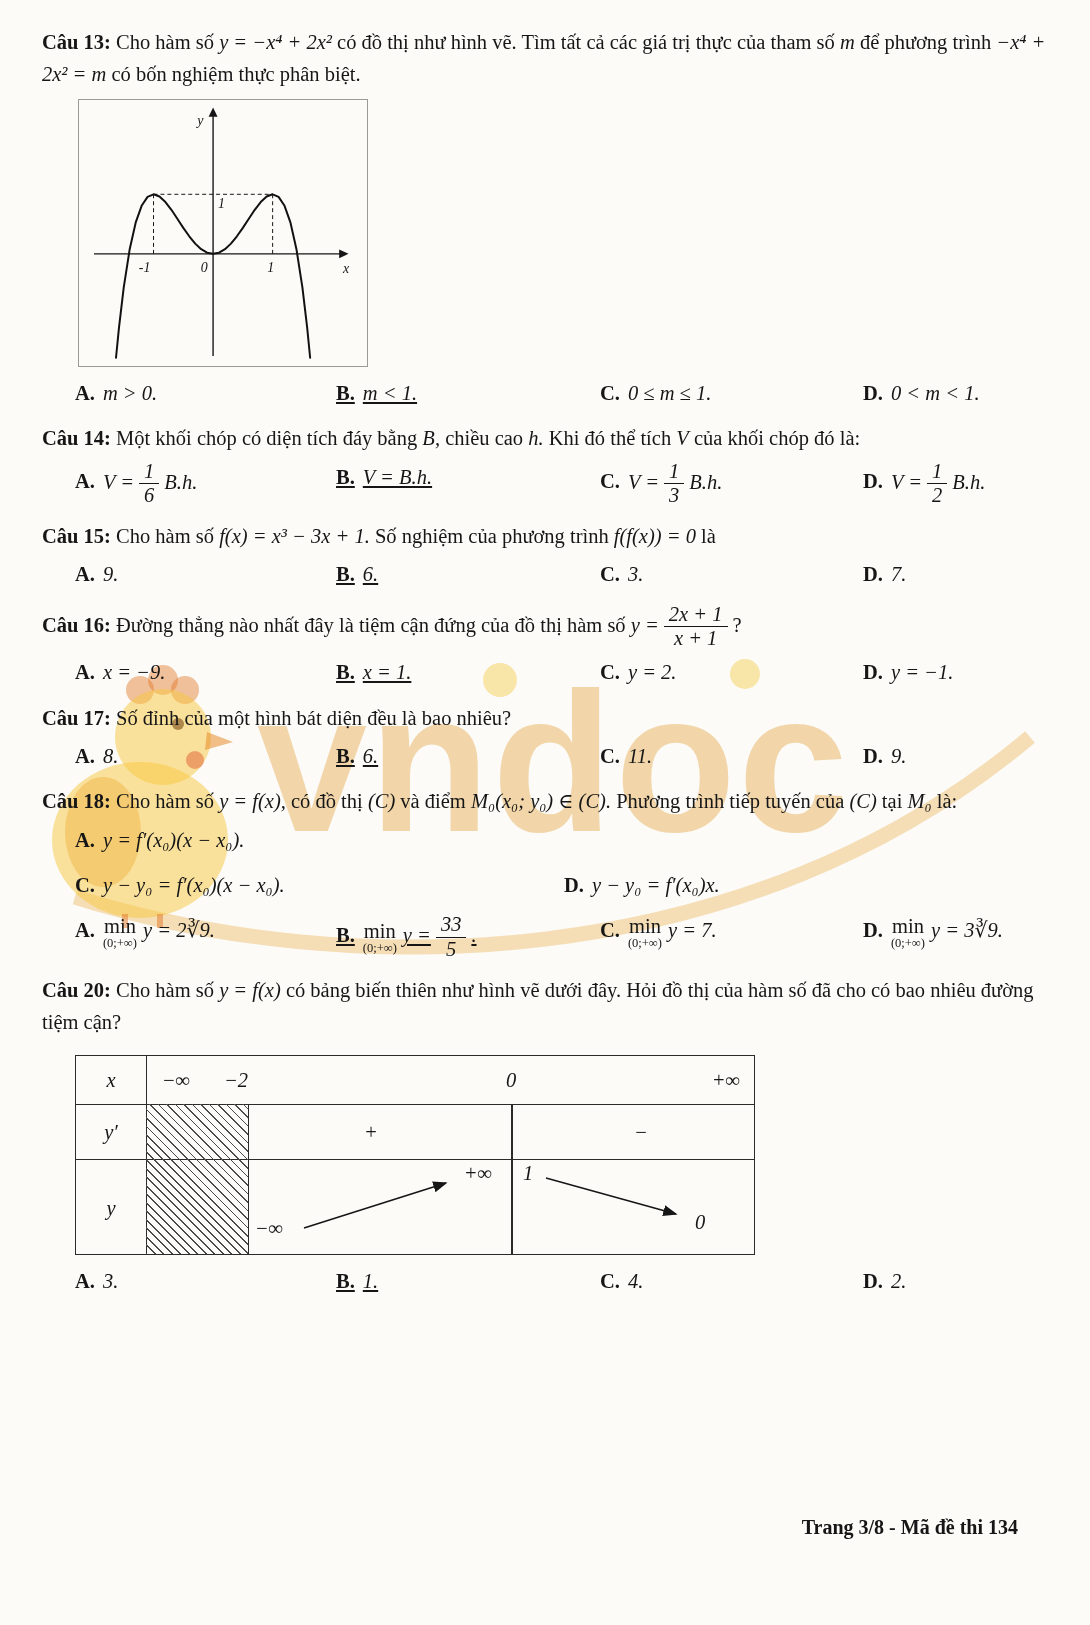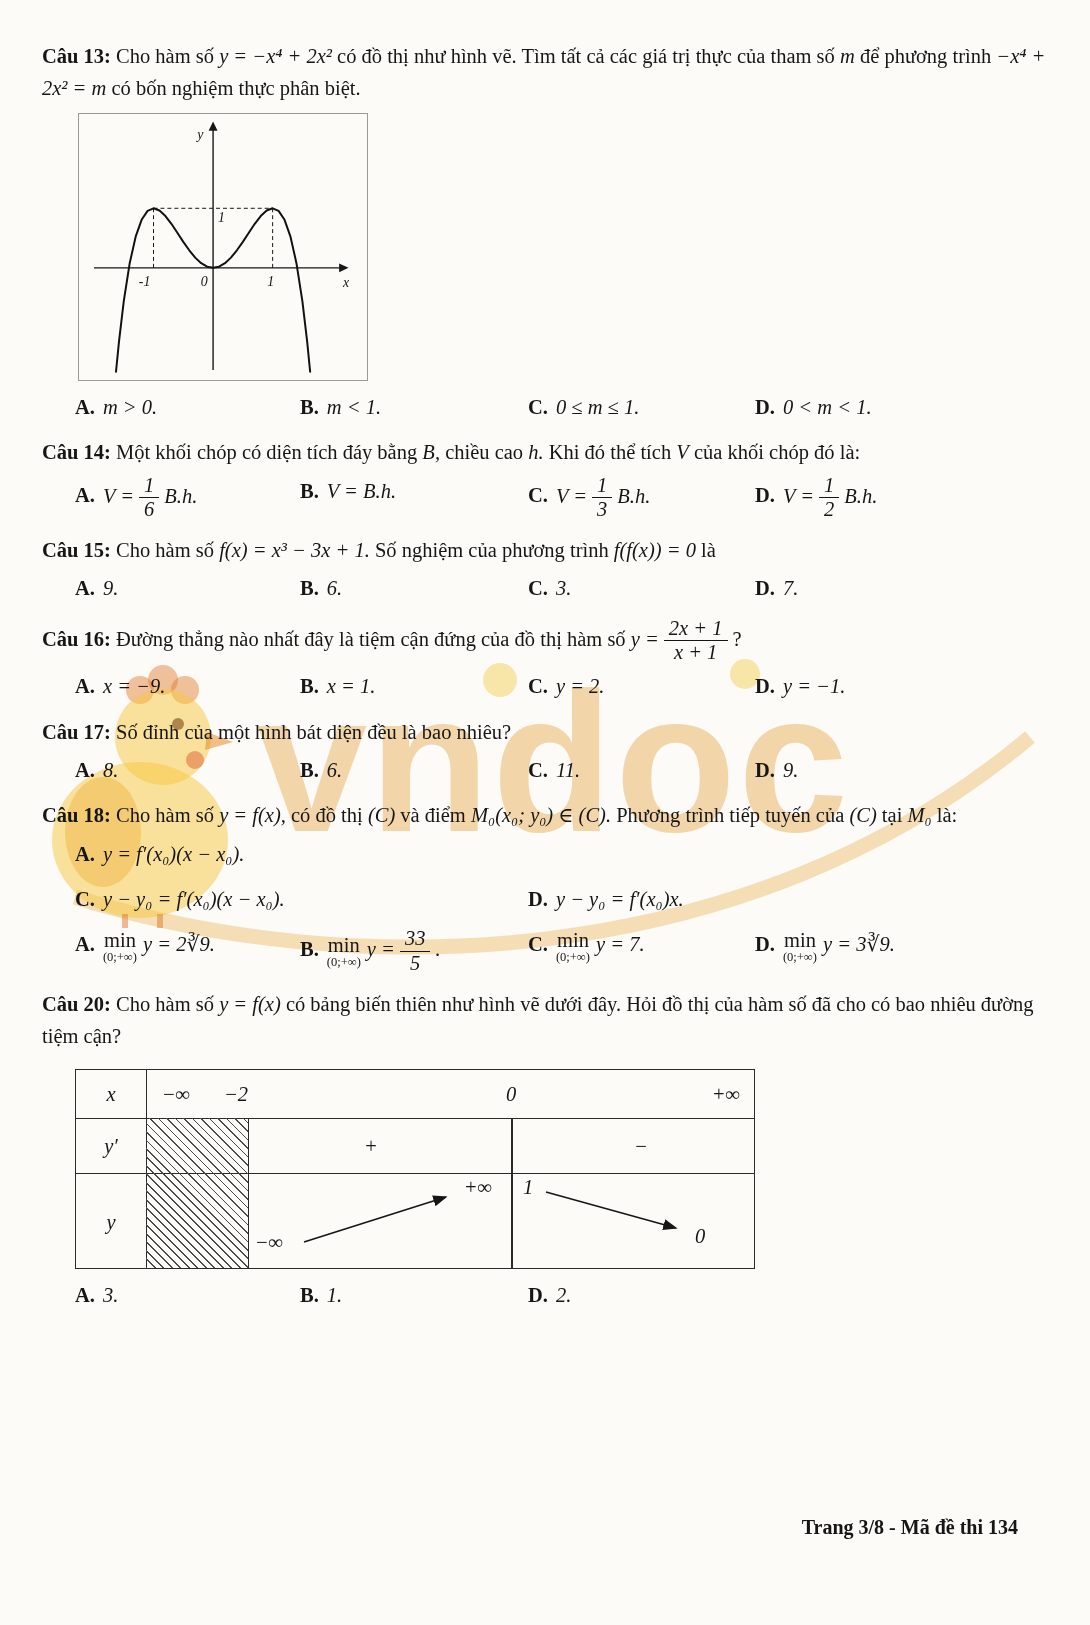--- a/index.html
+++ b/index.html
@@ -2,29 +2,29 @@
 <html><head>
 <meta charset="utf-8">
 <style>
   *{margin:0;padding:0;box-sizing:border-box;}
   html,body{background:#d8d8d8;}
   .page{
     width:1090px;height:1625px;background:#fcfbf8;position:relative;overflow:hidden;
     font-family:"Liberation Serif","DejaVu Serif",serif;color:#161616;font-size:20.5px;
     margin:0 auto;
   }
-  .content{position:relative;z-index:1;padding:40px 38px 0 42px;line-height:1.58;}
+  .content{position:relative;z-index:1;padding:26px 38px 0 42px;line-height:1.58;}
   .qlabel{font-weight:bold;}
   .mi{font-style:italic;}
   .qpara{margin:0 0 6px 0;}
   .question{margin-bottom:4px;}
   
-  .answers{display:flex;margin:2px 0 13px 33px;align-items:flex-start;}
+  .answers{display:flex;margin:2px 0 13px 33px;align-items:flex-start;gap:36px;}
   .ans{display:block;}
-  .acol1{width:225px;}.acol2{width:228px;}.acol3{width:227px;}.acol4{flex:1;}
+  .acol1{width:225px;}.acol2{width:228px;text-decoration:underline;}.acol3{width:227px;}.acol4{flex:1;}
   .acolA{width:453px;}.acolB{flex:1;}
   .alabel{font-weight:bold;margin-right:8px;}
   .aval{font-style:italic;}
   
   .frac{display:inline-block;vertical-align:middle;text-align:center;line-height:1.06;margin:0 5px;font-style:italic;}
   .frac .num{display:block;border-bottom:1.4px solid #161616;padding:0 5px 1px 5px;}
   .frac .den{display:block;padding-top:1px;}
   
   .minop{display:inline-block;vertical-align:middle;text-align:center;line-height:1.02;margin-right:6px;}
   .minop .op{display:block;font-style:normal;}
@@ -269,20 +269,21 @@
             </marker>
           </defs>
           <line x1="228" y1="172" x2="370" y2="127" stroke="#161616" stroke-width="1.6" marker-end="url(#arr)"></line>
           <line x1="470" y1="122" x2="600" y2="158" stroke="#161616" stroke-width="1.6" marker-end="url(#arr)"></line>
         </svg>
       </div>
 
       <div class="answers">
         <div class="ans acol1"><span class="alabel">A.</span><span class="aval">3.</span></div>
         <div class="ans acol2"><span class="alabel">B.</span><span class="aval">1.</span></div>
+        <div class="ans acol3"><span class="alabel">C.</span><span class="aval">4.</span></div>
         <div class="ans acol4"><span class="alabel">D.</span><span class="aval">2.</span></div>
       </div>
     </div>
 
   </div>
 
   <div class="footer">Trang 3/8 - Mã đề thi 134</div>
 </div>
 
 </body></html>

